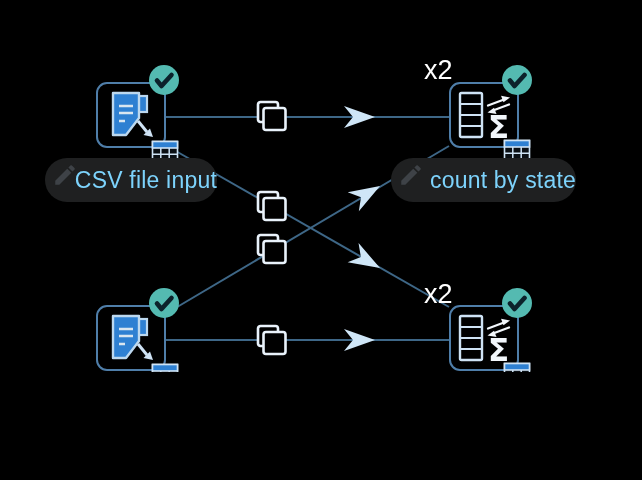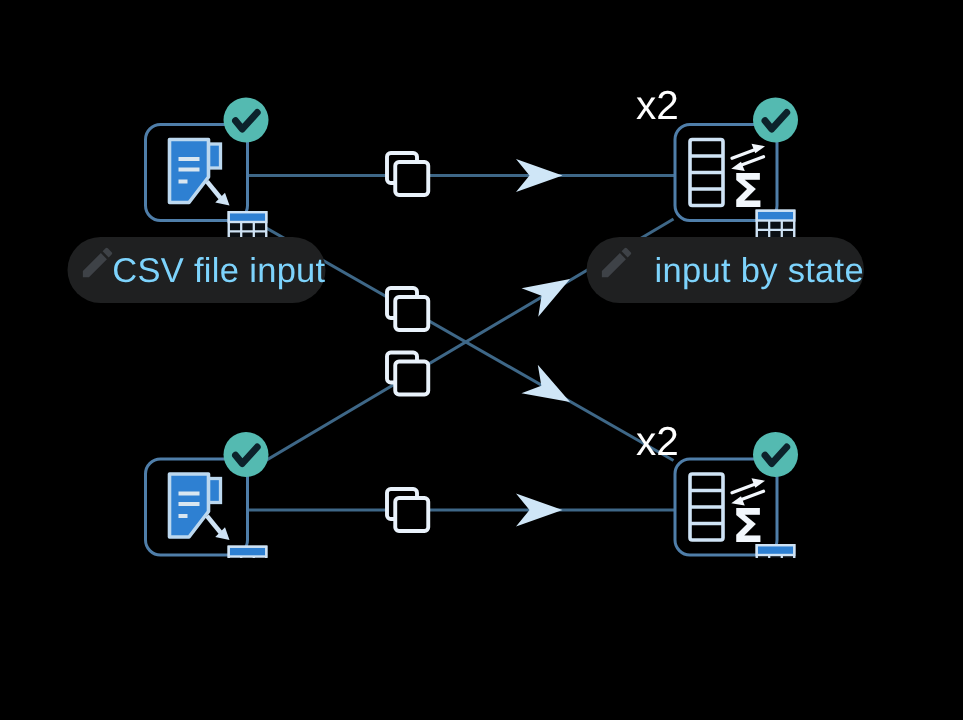--- a/index.html
+++ b/index.html
@@ -119,19 +119,19 @@
     <svg class="pencil" viewBox="0 0 24 24">
       <path fill="#3e4247" d="M3 17.25V21h3.75L17.81 9.94l-3.75-3.75L3 17.25zM20.71 7.04a1 1 0 0 0 0-1.41l-2.34-2.34a1 1 0 0 0-1.41 0l-1.83 1.83 3.75 3.75 1.83-1.83z"></path>
     </svg>
     <span>CSV file input</span>
   </div>
 
   <div class="pill" style="left:391px;top:158px;width:185px">
     <svg class="pencil" viewBox="0 0 24 24">
       <path fill="#3e4247" d="M3 17.25V21h3.75L17.81 9.94l-3.75-3.75L3 17.25zM20.71 7.04a1 1 0 0 0 0-1.41l-2.34-2.34a1 1 0 0 0-1.41 0l-1.83 1.83 3.75 3.75 1.83-1.83z"></path>
     </svg>
-    <span>input by state</span>
+    <span>count by state</span>
   </div>
 
 
 
   <div class="bottom-strip"></div>
 </div>
 
 </body></html>

